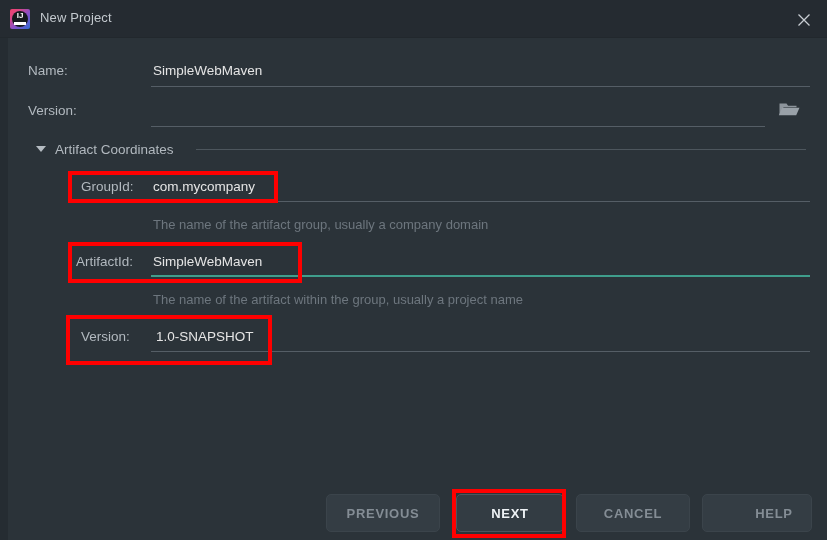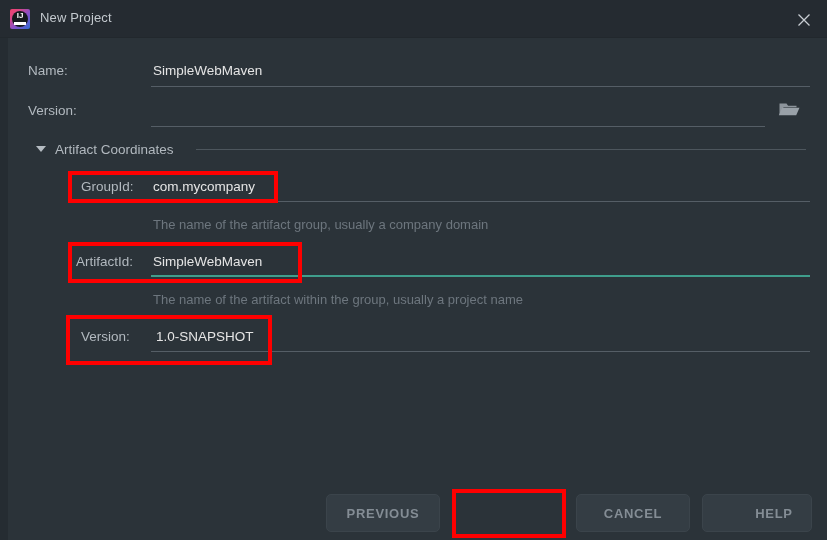--- a/index.html
+++ b/index.html
@@ -236,20 +236,21 @@
   <div class="form-label" style="left:76px; top:254px;">ArtifactId:</div>
   <div class="form-value" style="left:153px; top:254px;">SimpleWebMaven</div>
   <div class="underline focused" style="left:151px; top:275px; width:659px;"></div>
   <div class="hint" style="left:153px; top:292px;text-align:right;">The name of the artifact within the group, usually a project name</div>
 
   <div class="form-label" style="left:81px; top:329px;">Version:</div>
   <div class="form-value" style="left:156px; top:329px;">1.0-SNAPSHOT</div>
   <div class="underline" style="left:151px; top:351px; width:659px;"></div>
 
   <div class="btn" style="left:326px; width:114px;">PREVIOUS</div>
+  <div class="btn default" style="left:456px; width:108px;">NEXT</div>
   <div class="btn" style="left:576px; width:114px;">CANCEL</div>
   <div class="btn" style="left:702px; width:110px;padding-left:34px;">HELP</div>
 
   <div class="annot" style="left:68px; top:171px; width:210px; height:32px;"></div>
   <div class="annot" style="left:68px; top:242px; width:234px; height:41px;"></div>
   <div class="annot" style="left:66px; top:315px; width:206px; height:50px;"></div>
   <div class="annot" style="left:452px; top:489px; width:114px; height:49px;"></div>
 
 </div>
 

